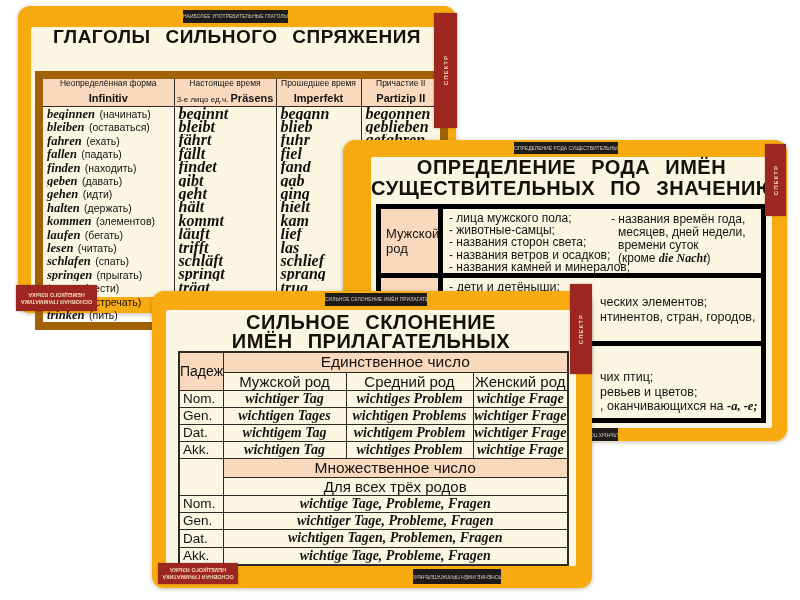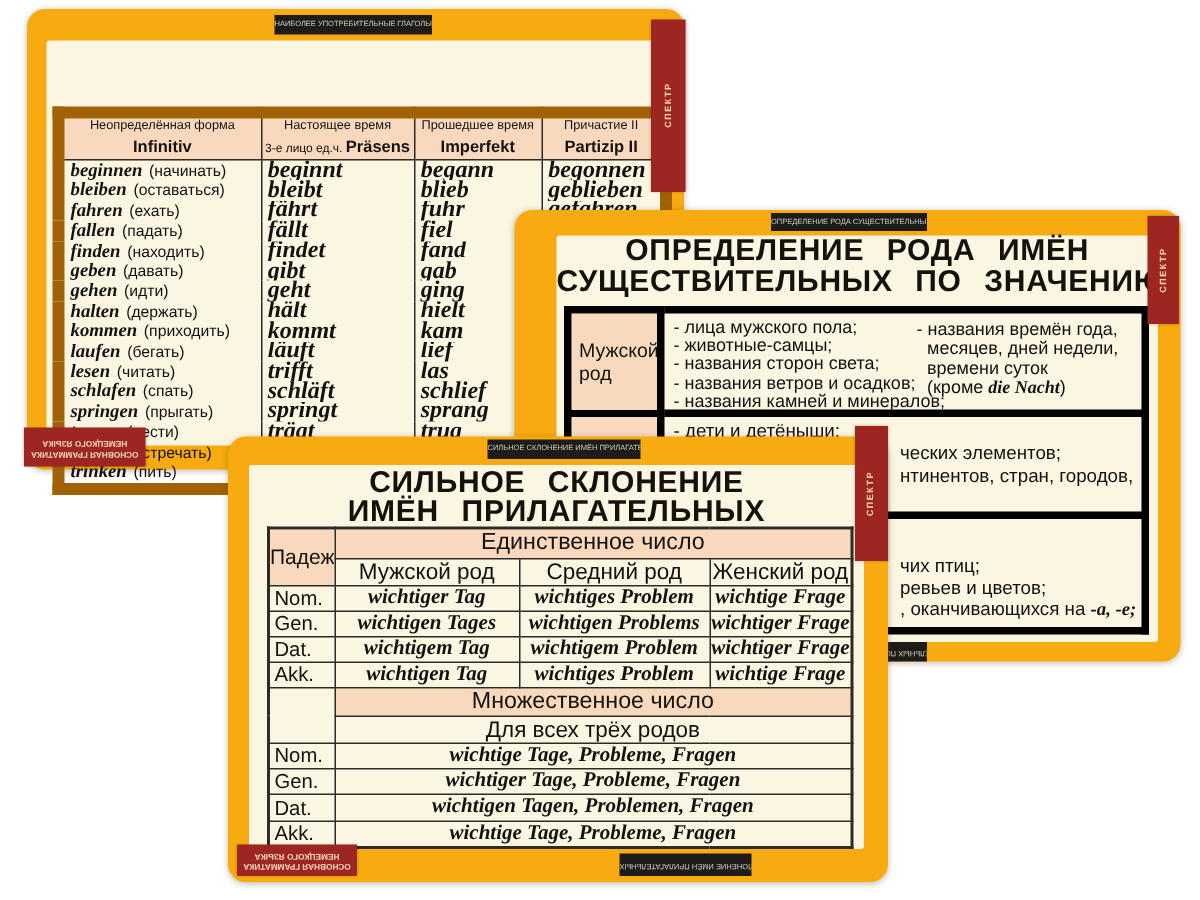--- a/index.html
+++ b/index.html
@@ -62,20 +62,21 @@
 </head>
 <body>
 
 <div class="page">
 
   <section class="sheet" style="left:18px;top:6px;width:438px;height:307px;z-index:1;">
     <div class="minibar" style="left:165px;top:4px;width:105px;height:13px;">
       <span>НАИБОЛЕЕ УПОТРЕБИТЕЛЬНЫЕ ГЛАГОЛЫ СИЛЬНОГО СПРЯЖЕНИЯ</span>
     </div>
     <div class="panel" style="left:13px;top:21px;width:412px;height:270px;">
+      <div class="ttl t1b">ГЛАГОЛЫ СИЛЬНОГО СПРЯЖЕНИЯ</div>
       <table class="vtable">
         <colgroup>
             <col style="width:135px">
             <col style="width:102px">
             <col style="width:85px">
             <col style="width:83px">
           </colgroup>
         <thead>
         <tr>
           <th><span class="hru">Неопределённая форма</span><span class="hde">Infinitiv</span></th>
@@ -127,21 +128,21 @@
               <td class="de">ging</td>
               <td class="de"></td>
             </tr>
         <tr>
               <td><span class="de">halten</span> <span class="ru">(держать)</span></td>
               <td class="de">hält</td>
               <td class="de">hielt</td>
               <td class="de"></td>
             </tr>
         <tr>
-              <td><span class="de">kommen</span> <span class="ru">(приходить)</span></td>
+              <td><span class="de">kommen</span> <span class="ru">(элементов)</span></td>
               <td class="de">kommt</td>
               <td class="de">kam</td>
               <td class="de"></td>
             </tr>
         <tr>
               <td><span class="de">laufen</span> <span class="ru">(бегать)</span></td>
               <td class="de">läuft</td>
               <td class="de">lief</td>
               <td class="de"></td>
             </tr>

